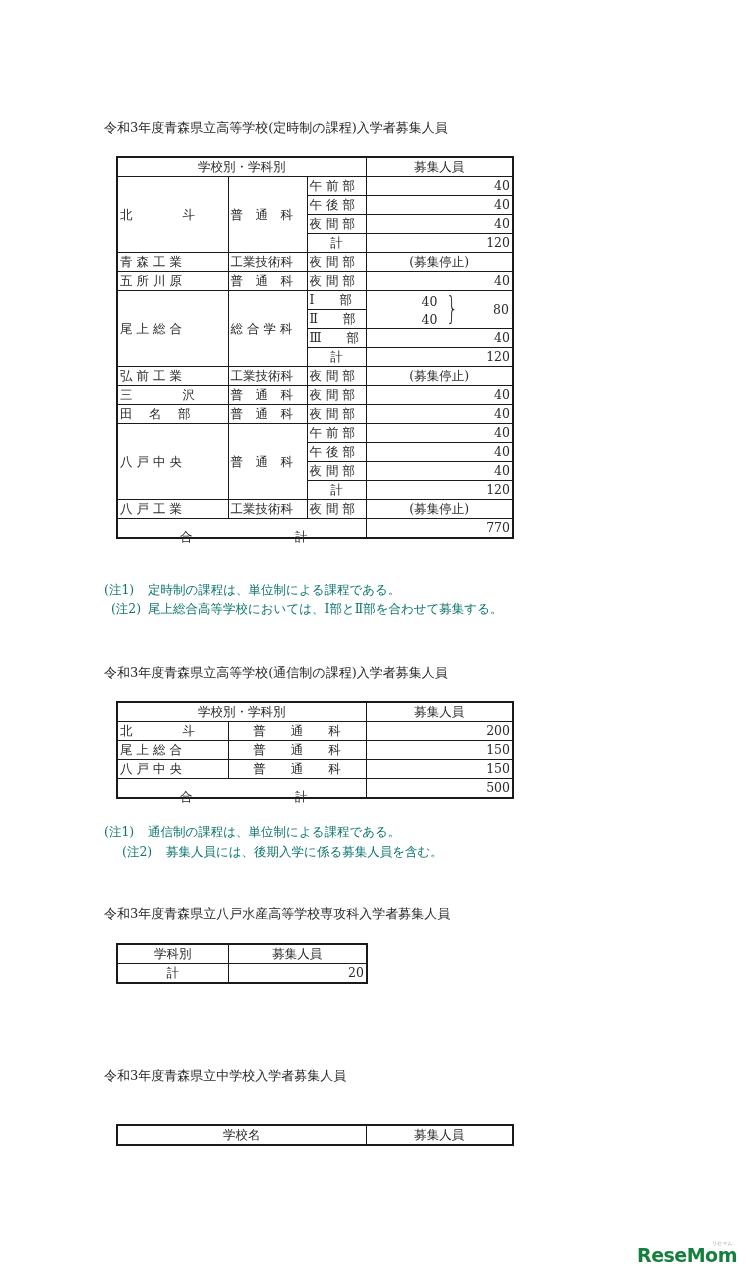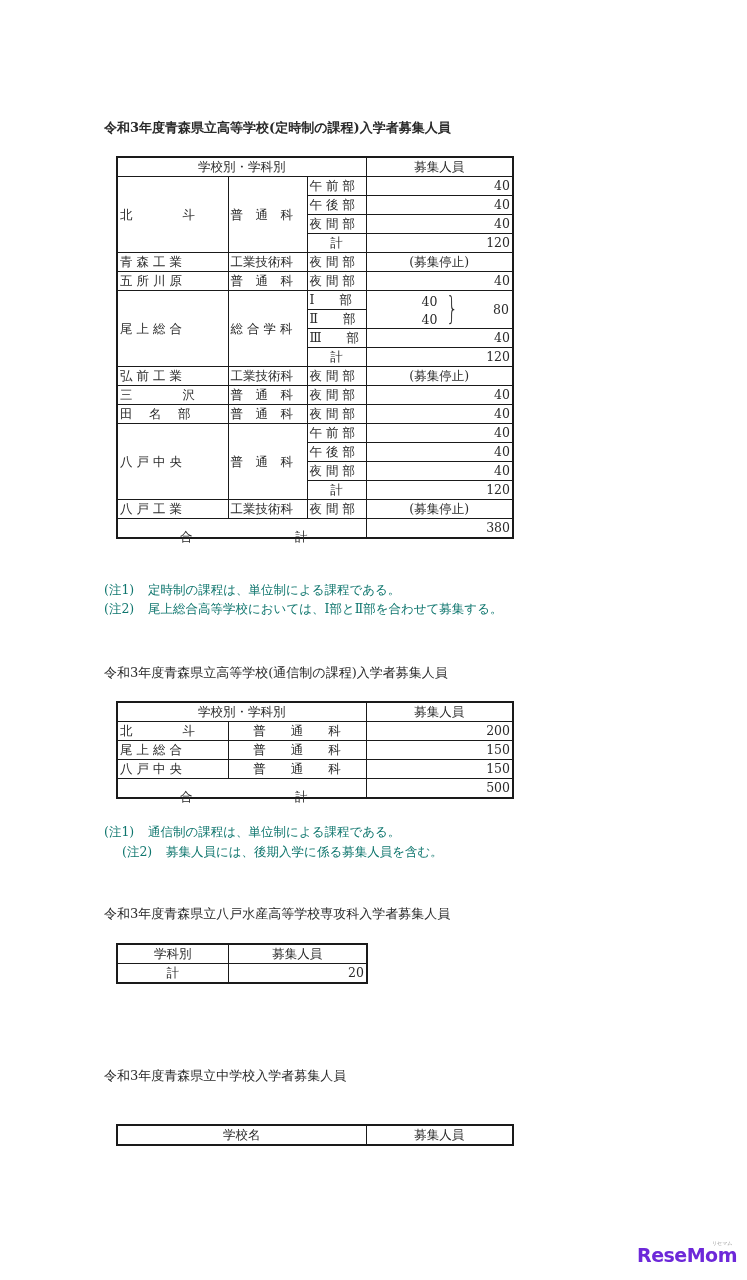--- a/index.html
+++ b/index.html
@@ -24,28 +24,28 @@
   .note { position:absolute; left:104px; font-size:12.5px; white-space:nowrap; color:#0f766e; }
   .note .tag { display:inline-block; width:44px; }
   .brace-cell { position:relative; }
   .brace-wrap { position:absolute; left:0; top:0; width:100%; height:100%; }
   .brace-a { position:absolute; left:55px; top:2px; }
   .brace-b { position:absolute; left:55px; top:20px; }
   .brace-sym { position:absolute; left:75px; top:-2px; font-size:32px; line-height:38px; font-family:"DejaVu Sans", sans-serif; font-weight:100; transform:scaleX(0.6); }
   .brace-total { position:absolute; right:3px; top:10px; }
   .logo {
     position:absolute; left:637px; top:1244px; font-family:"DejaVu Sans", sans-serif;
-    font-weight:bold; font-size:19px; color:#6d28d9; letter-spacing:-0.5px;
+    font-weight:bold; font-size:19px; color:#15803d; letter-spacing:-0.5px;
   }
   .logo-sub { position:absolute; left:712px; top:1240px; font-size:5px; color:#999; font-family:"DejaVu Sans", sans-serif; }
 </style>
 </head>
 <body>
 
-<div class="title" style="top:119px;font-weight:bold;">令和3年度青森県立高等学校(定時制の課程)入学者募集人員</div>
+<div class="title" style="top:119px;">令和3年度青森県立高等学校(定時制の課程)入学者募集人員</div>
 
 <table class="doc" style="left:100px; top:156px; width:396px;">
   <colgroup>
       <col style="width:111px">
       <col style="width:79px">
       <col style="width:59px">
       <col style="width:147px">
     </colgroup>
   <tbody>
       <tr>
@@ -156,29 +156,29 @@
     <td class="l">工業技術科</td>
     <td class="l">夜 間 部</td>
     <td class="c">(募集停止)</td>
   </tr>
 
   <tr>
     <td colspan="3" style="position:relative;">
       <span style="position:absolute; left:62px;">合</span>
       <span style="position:absolute; left:177px;">計</span>
     </td>
-    <td class="r">380</td>
+    <td class="r">770</td>
   </tr>
 </tbody>
   </table>
 
 <div class="note" style="top:582px;">
   <span class="tag">(注1)</span><span>定時制の課程は、単位制による課程である。</span>
 </div>
-<div class="note" style="top:601px;">
+<div class="note" style="top:601px;text-align:center;">
   <span class="tag">(注2)</span><span>尾上総合高等学校においては、Ⅰ部とⅡ部を合わせて募集する。</span>
 </div>
 
 <div class="title" style="top:664px;">令和3年度青森県立高等学校(通信制の課程)入学者募集人員</div>
 
 <table class="doc" style="left:100px; top:701px; width:396px;">
   <colgroup>
       <col style="width:111px">
       <col style="width:138px">
       <col style="width:147px">

